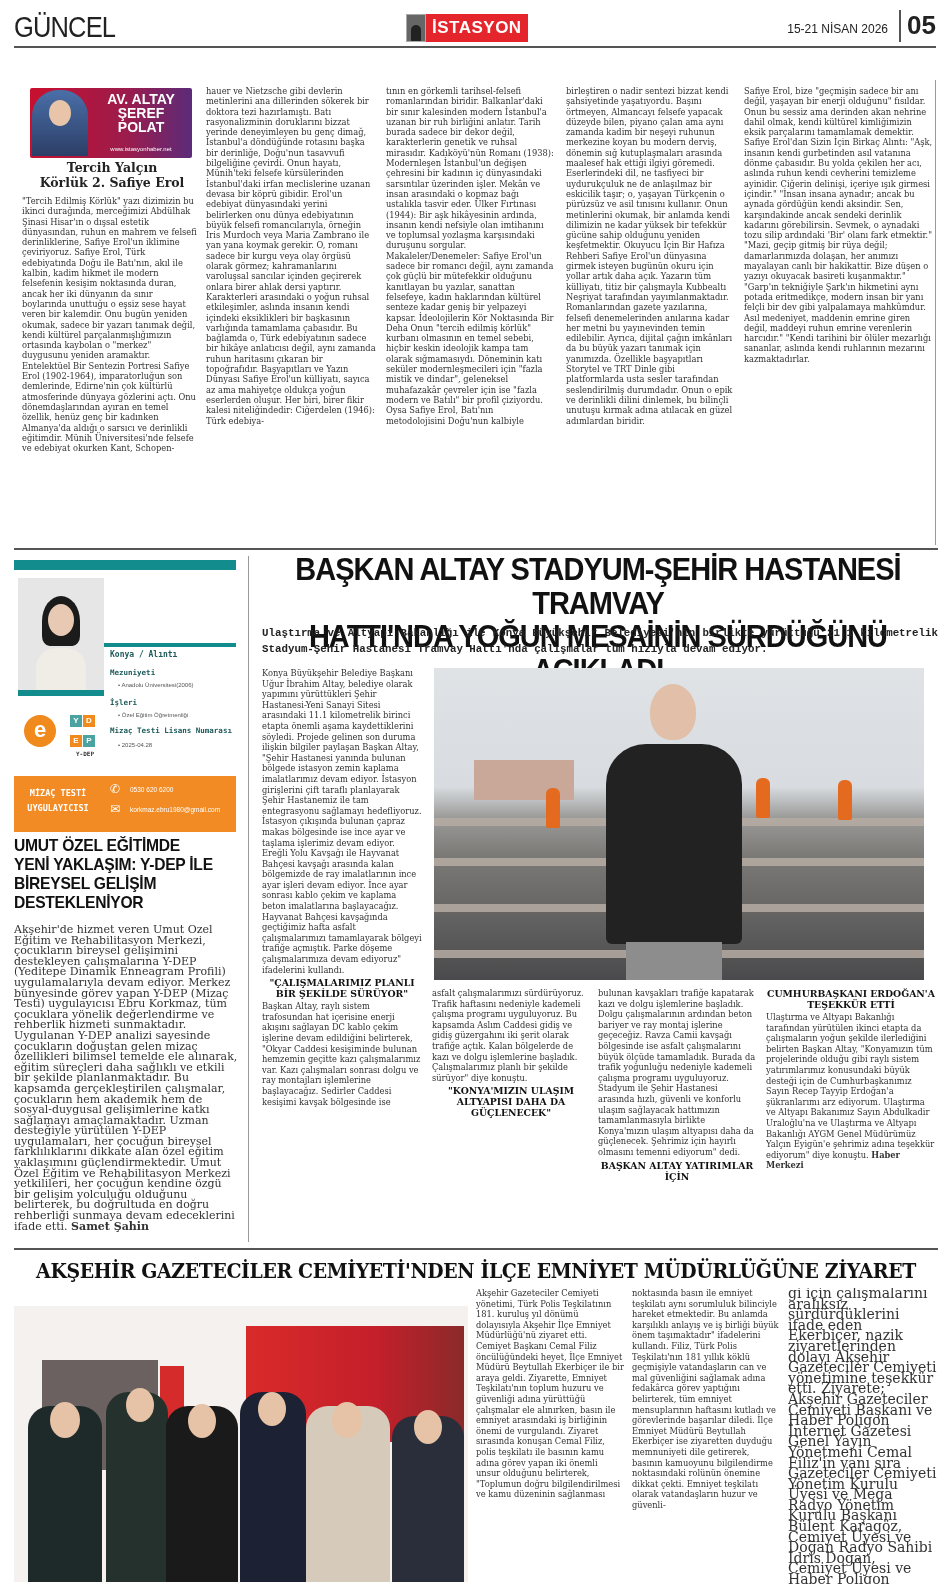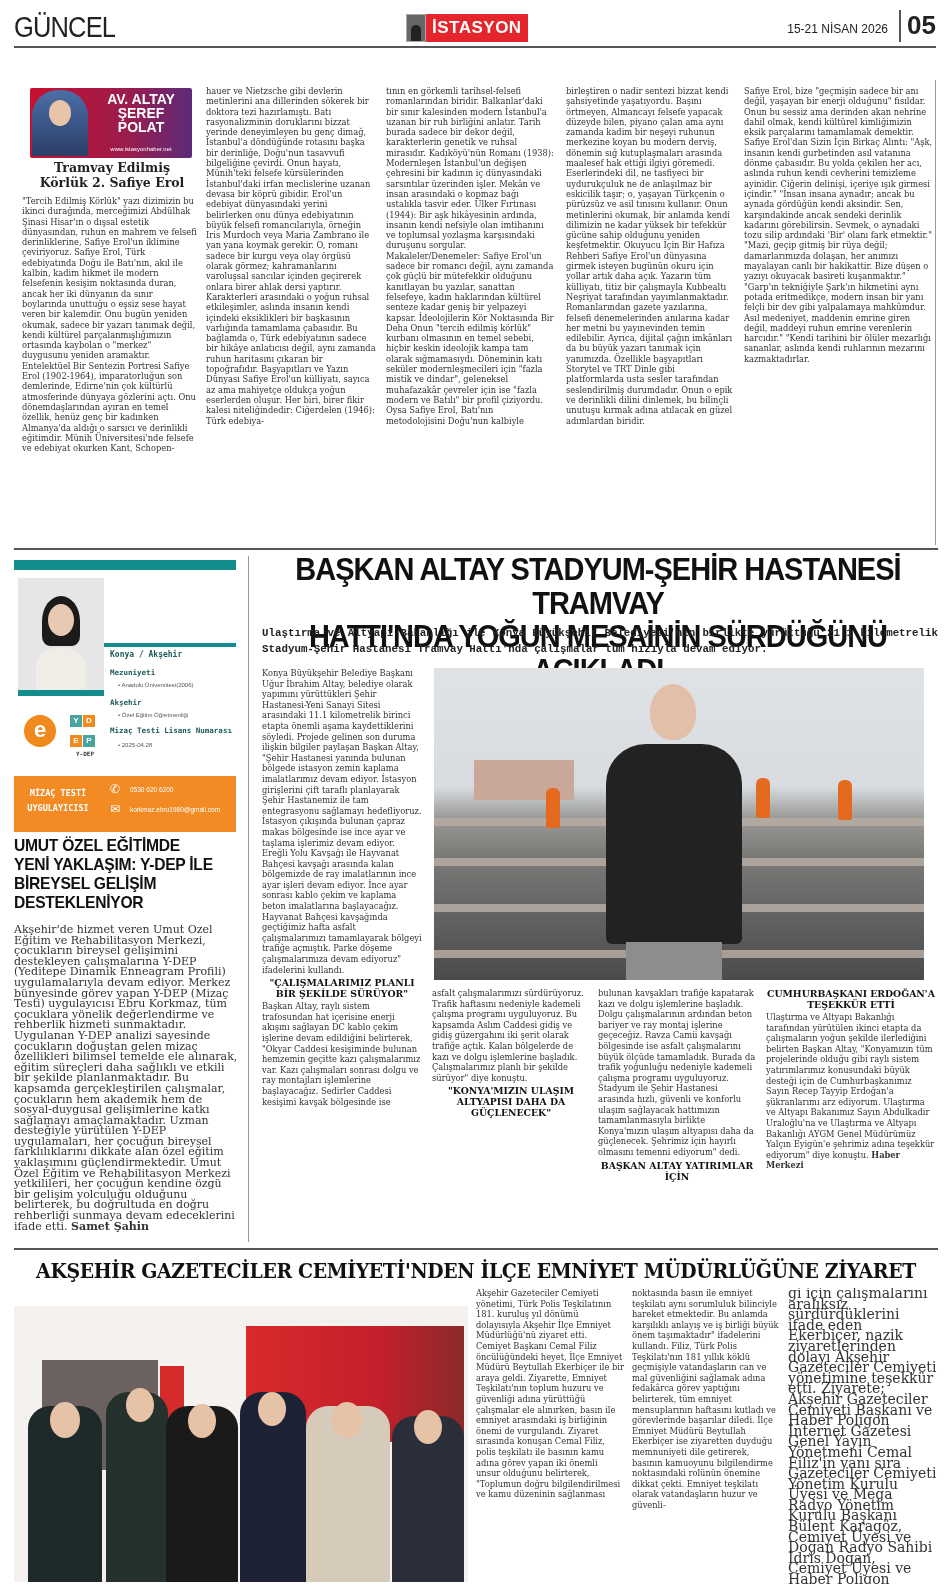--- a/index.html
+++ b/index.html
@@ -84,44 +84,44 @@
       <i></i>
     </div>
   <div class="nm">
     <div>AV. ALTAY</div>
     <div>ŞEREF</div>
     <div>POLAT</div>
   </div>
   <div class="url">www.istasyonhaber.net</div>
 </div>
 <div class="ctitle">
-  <div>Tramvay Edilmiş</div>
+  <div>Tercih Yalçın</div>
   <div>Körlük 2. Safiye Erol</div>
 </div>
 <div class="col" style="left:22px;top:196px;width:178px;height:346px">"Tercih Edilmiş Körlük" yazı dizimizin bu ikinci durağında, merceğimizi Abdülhak Şinasi Hisar'ın o dışsal estetik dünyasından, ruhun en mahrem ve felsefi derinliklerine, Safiye Erol'un iklimine çeviriyoruz. Safiye Erol, Türk edebiyatında Doğu ile Batı'nın, akıl ile kalbin, kadim hikmet ile modern felsefenin kesişim noktasında duran, ancak her iki dünyanın da sınır boylarında unuttuğu o eşsiz sese hayat veren bir kalemdir. Onu bugün yeniden okumak, sadece bir yazarı tanımak değil, kendi kültürel parçalanmışlığımızın ortasında kaybolan o "merkez" duygusunu yeniden aramaktır. Entelektüel Bir Sentezin Portresi Safiye Erol (1902-1964), imparatorluğun son demlerinde, Edirne'nin çok kültürlü atmosferinde dünyaya gözlerini açtı. Onu dönemdaşlarından ayıran en temel özellik, henüz genç bir kadınken Almanya'da aldığı o sarsıcı ve derinlikli eğitimdir. Münih Üniversitesi'nde felsefe ve edebiyat okurken Kant, Schopen-</div>
 <div class="col" style="left:206px;top:86px;width:170px;height:456px">hauer ve Nietzsche gibi devlerin metinlerini ana dillerinden sökerek bir doktora tezi hazırlamıştı. Batı rasyonalizminin doruklarını bizzat yerinde deneyimleyen bu genç dimağ, İstanbul'a döndüğünde rotasını başka bir derinliğe, Doğu'nun tasavvufi bilgeliğine çevirdi. Onun hayatı, Münih'teki felsefe kürsülerinden İstanbul'daki irfan meclislerine uzanan devasa bir köprü gibidir. Erol'un edebiyat dünyasındaki yerini belirlerken onu dünya edebiyatının büyük felsefi romancılarıyla, örneğin Iris Murdoch veya Maria Zambrano ile yan yana koymak gerekir. O, romanı sadece bir kurgu veya olay örgüsü olarak görmez; kahramanlarını varoluşsal sancılar içinden geçirerek onlara birer ahlak dersi yaptırır. Karakterleri arasındaki o yoğun ruhsal etkileşimler, aslında insanın kendi içindeki eksiklikleri bir başkasının varlığında tamamlama çabasıdır. Bu bağlamda o, Türk edebiyatının sadece bir hikâye anlatıcısı değil, aynı zamanda ruhun haritasını çıkaran bir topoğrafıdır. Başyapıtları ve Yazın Dünyası Safiye Erol'un külliyatı, sayıca az ama mahiyetçe oldukça yoğun eserlerden oluşur. Her biri, birer fikir kalesi niteliğindedir: Ciğerdelen (1946): Türk edebiya-</div>
 <div class="col" style="left:386px;top:86px;width:168px;height:456px">tının en görkemli tarihsel-felsefi romanlarından biridir. Balkanlar'daki bir sınır kalesinden modern İstanbul'a uzanan bir ruh birliğini anlatır. Tarih burada sadece bir dekor değil, karakterlerin genetik ve ruhsal mirasıdır. Kadıköyü'nün Romanı (1938): Modernleşen İstanbul'un değişen çehresini bir kadının iç dünyasındaki sarsıntılar üzerinden işler. Mekân ve insan arasındaki o kopmaz bağı ustalıkla tasvir eder. Ülker Fırtınası (1944): Bir aşk hikâyesinin ardında, insanın kendi nefsiyle olan imtihanını ve toplumsal yozlaşma karşısındaki duruşunu sorgular. Makaleler/Denemeler: Safiye Erol'un sadece bir romancı değil, aynı zamanda çok güçlü bir mütefekkir olduğunu kanıtlayan bu yazılar, sanattan felsefeye, kadın haklarından kültürel senteze kadar geniş bir yelpazeyi kapsar. İdeolojilerin Kör Noktasında Bir Deha Onun "tercih edilmiş körlük" kurbanı olmasının en temel sebebi, hiçbir keskin ideolojik kampa tam olarak sığmamasıydı. Döneminin katı seküler modernleşmecileri için "fazla mistik ve dindar", geleneksel muhafazakâr çevreler için ise "fazla modern ve Batılı" bir profil çiziyordu. Oysa Safiye Erol, Batı'nın metodolojisini Doğu'nun kalbiyle</div>
 <div class="col" style="left:566px;top:86px;width:168px;height:456px">birleştiren o nadir sentezi bizzat kendi şahsiyetinde yaşatıyordu. Başını örtmeyen, Almancayı felsefe yapacak düzeyde bilen, piyano çalan ama aynı zamanda kadim bir neşeyi ruhunun merkezine koyan bu modern derviş, dönemin sığ kutuplaşmaları arasında maalesef hak ettiği ilgiyi göremedi. Eserlerindeki dil, ne tasfiyeci bir uydurukçuluk ne de anlaşılmaz bir eskicilik taşır; o, yaşayan Türkçenin o pürüzsüz ve asil tınısını kullanır. Onun metinlerini okumak, bir anlamda kendi dilimizin ne kadar yüksek bir tefekkür gücüne sahip olduğunu yeniden keşfetmektir. Okuyucu İçin Bir Hafıza Rehberi Safiye Erol'un dünyasına girmek isteyen bugünün okuru için yollar artık daha açık. Yazarın tüm külliyatı, titiz bir çalışmayla Kubbealtı Neşriyat tarafından yayımlanmaktadır. Romanlarından gazete yazılarına, felsefi denemelerinden anılarına kadar her metni bu yayınevinden temin edilebilir. Ayrıca, dijital çağın imkânları da bu büyük yazarı tanımak için yanımızda. Özellikle başyapıtları Storytel ve TRT Dinle gibi platformlarda usta sesler tarafından seslendirilmiş durumdadır. Onun o epik ve derinlikli dilini dinlemek, bu bilinçli unutuşu kırmak adına atılacak en güzel adımlardan biridir.</div>
 <div class="col" style="left:744px;top:86px;width:190px;height:456px">Safiye Erol, bize "geçmişin sadece bir anı değil, yaşayan bir enerji olduğunu" fısıldar. Onun bu sessiz ama derinden akan nehrine dahil olmak, kendi kültürel kimliğimizin eksik parçalarını tamamlamak demektir. Safiye Erol'dan Sizin İçin Birkaç Alıntı: "Aşk, insanın kendi gurbetinden asıl vatanına dönme çabasıdır. Bu yolda çekilen her acı, aslında ruhun kendi cevherini temizleme ayinidir. Ciğerin delinişi, içeriye ışık girmesi içindir." "İnsan insana aynadır; ancak bu aynada gördüğün kendi aksindir. Sen, karşındakinde ancak sendeki derinlik kadarını görebilirsin. Sevmek, o aynadaki tozu silip ardındaki 'Bir' olanı fark etmektir." "Mazi, geçip gitmiş bir rüya değil; damarlarımızda dolaşan, her anımızı mayalayan canlı bir hakikattir. Bize düşen o yazıyı okuyacak basireti kuşanmaktır." "Garp'ın tekniğiyle Şark'ın hikmetini aynı potada eritmedikçe, modern insan bir yanı felçli bir dev gibi yalpalamaya mahkûmdur. Asıl medeniyet, maddenin emrine giren değil, maddeyi ruhun emrine verenlerin harcıdır." "Kendi tarihini bir ölüler mezarlığı sananlar, aslında kendi ruhlarının mezarını kazmaktadırlar.</div>
 <div class="vline" style="left:935px;top:80px;height:465px"></div>
 <div class="hline" style="left:14px;top:548px;width:924px"></div>
 
 <div class="card">
   <div class="bar1"></div>
   <div class="photo">
       <i></i>
       <b></b>
       <u></u>
     </div>
   <div class="bar2"></div>
   <div class="bar3"></div>
-  <div class="loc">Konya / Akşehir</div>
+  <div class="loc">Konya / Alıntı</div>
   <div class="lbl" style="top:108px">Mezuniyeti</div>
   <div class="val" style="top:122px">• <span>Anadolu Üniversitesi(2006)</span></div>
-  <div class="lbl" style="top:138px">Akşehir</div>
+  <div class="lbl" style="top:138px">İşleri</div>
   <div class="val" style="top:152px">• <span>Özel Eğitim Öğretmenliği</span></div>
   <div class="lbl" style="top:166px">Mizaç Testi Lisans Numarası</div>
   <div class="val" style="top:182px">• <span>2025-04.28</span></div>
   <div class="elogo">e</div>
   <div class="ydep">
     <span style="background:#4aa3a0">Y</span><span style="background:#f08a1c">D</span>
     <span style="background:#f08a1c">E</span><span style="background:#4aa3a0">P</span>
     <span class="t">Y-DEP</span>
   </div>
   <div class="orange">

